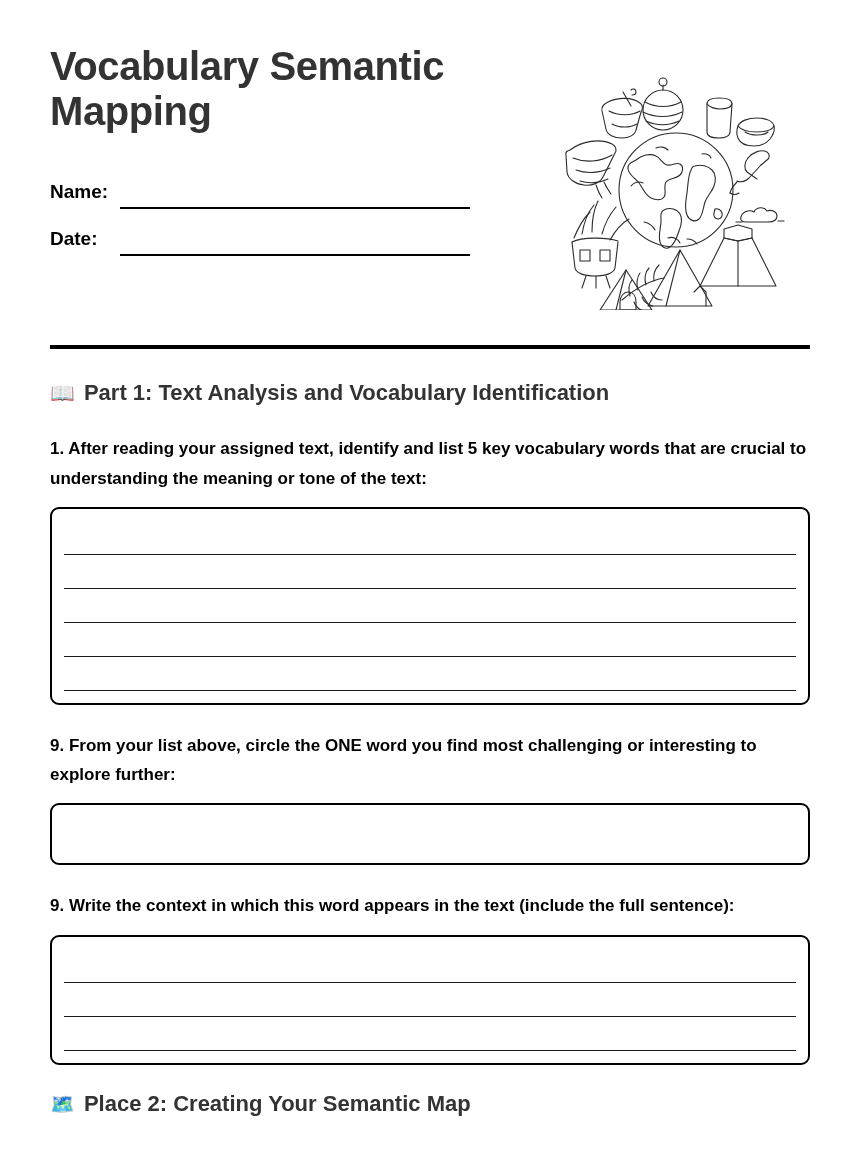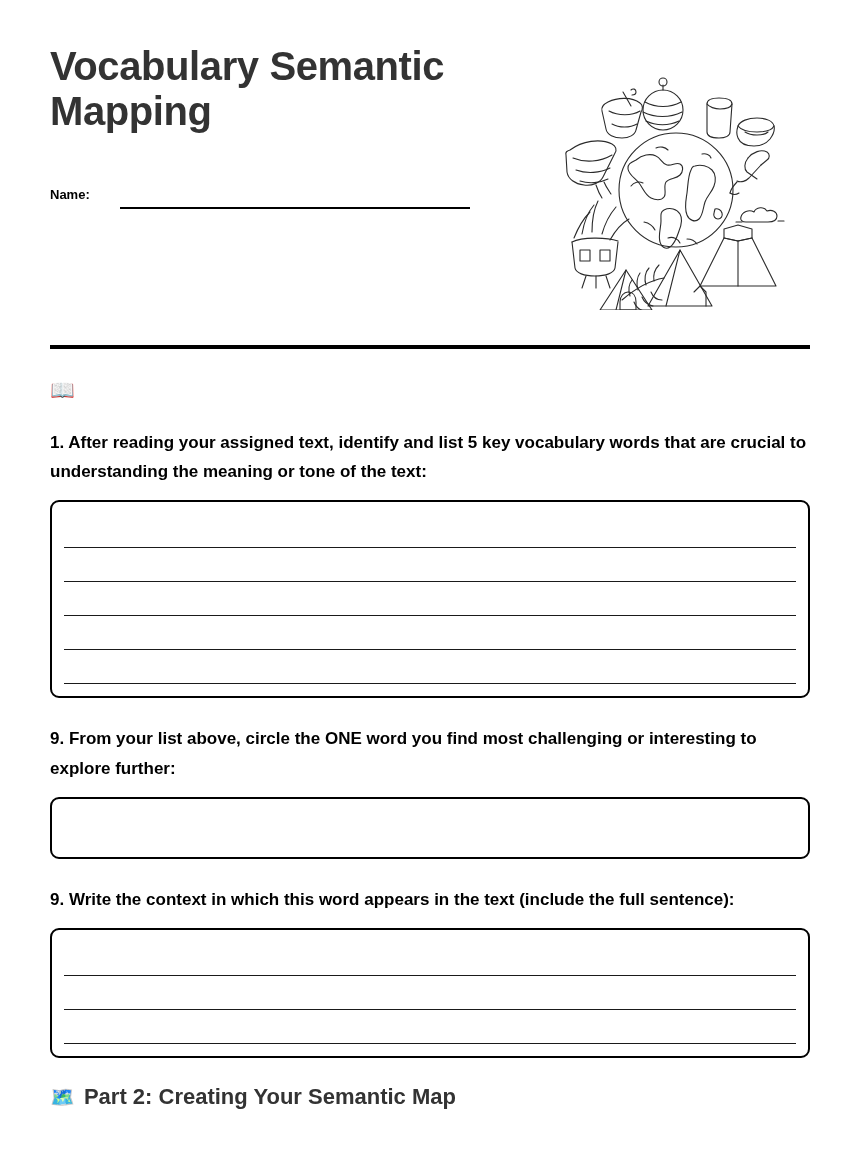--- a/index.html
+++ b/index.html
@@ -42,21 +42,21 @@
   .fields {
     margin-top: 28px;
     width: 420px;
   }
   .field-row {
     display: flex;
     align-items: flex-end;
     height: 47px;
   }
   .field-label {
-    font-size: 13px;
+    font-size: 19px;
     font-weight: bold;
     color: #000000;
     width: 70px;
     flex: 0 0 70px;
     padding-bottom: 8px;
     line-height: 1;
   }
   .field-line {
     flex: 1 1 auto;
     border-bottom: 2px solid #000000;
@@ -143,20 +143,24 @@
 <body>
 
 <div class="page">
 
   <div class="header">
     <h1 class="title">Vocabulary Semantic Mapping</h1>
 
     <div class="fields">
       <div class="field-row">
         <div class="field-label">Name:</div>
+        <div class="field-line"></div>
+      </div>
+      <div class="field-row">
+        <div class="field-label">Date:</div>
         <div class="field-line"></div>
       </div>
     </div>
 
     <div class="illustration">
       <svg viewBox="0 0 248 248" xmlns="http://www.w3.org/2000/svg" fill="none" stroke="#2b2b2b" stroke-width="1.1" stroke-linecap="round" stroke-linejoin="round">
 
         <circle cx="124" cy="128" r="57"></circle>
 
         <path d="M84 98 c6 -5 14 -7 20 -4 c5 2 6 8 11 9 c5 1 9 -3 13 -1 c4 2 3 8 0 11 c-4 4 -11 3 -14 7 c-3 5 1 11 -2 15 c-3 4 -9 3 -13 1 c-6 -3 -8 -10 -12 -15 c-4 -5 -10 -8 -11 -14 c-1 -5 4 -7 8 -9z"></path>
@@ -270,20 +274,21 @@
       </svg>
     </div>
   </div>
 
   <div class="divider"></div>
 
   <div class="content">
 
     <div class="section-heading">
       <span class="emoji">📖</span>
+      <span>Part 1: Text Analysis and Vocabulary Identification</span>
     </div>
 
     <p class="question">1. After reading your assigned text, identify and list 5 key vocabulary words that are crucial to understanding the meaning or tone of the text:</p>
 
     <div class="answer-box lines-5">
       <div class="rule-line"></div>
       <div class="rule-line"></div>
       <div class="rule-line"></div>
       <div class="rule-line"></div>
       <div class="rule-line"></div>
@@ -296,18 +301,18 @@
     <p class="question">9. Write the context in which this word appears in the text (include the full sentence):</p>
 
     <div class="answer-box lines-3">
       <div class="rule-line"></div>
       <div class="rule-line"></div>
       <div class="rule-line"></div>
     </div>
 
     <div class="section-heading">
       <span class="emoji">🗺️</span>
-      <span>Part 2: Creating Your Semantic Map</span>
+      <span>Place 2: Creating Your Semantic Map</span>
     </div>
 
 
   </div>
 </div>
 
 </body></html>

